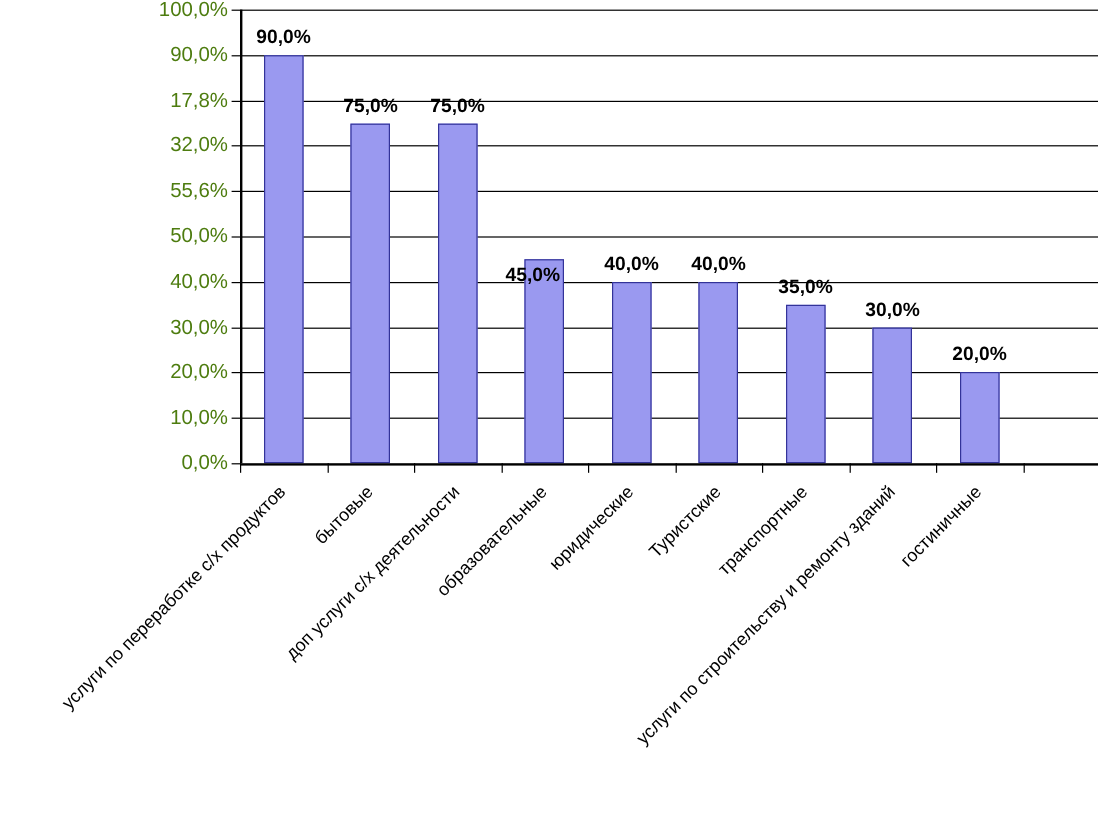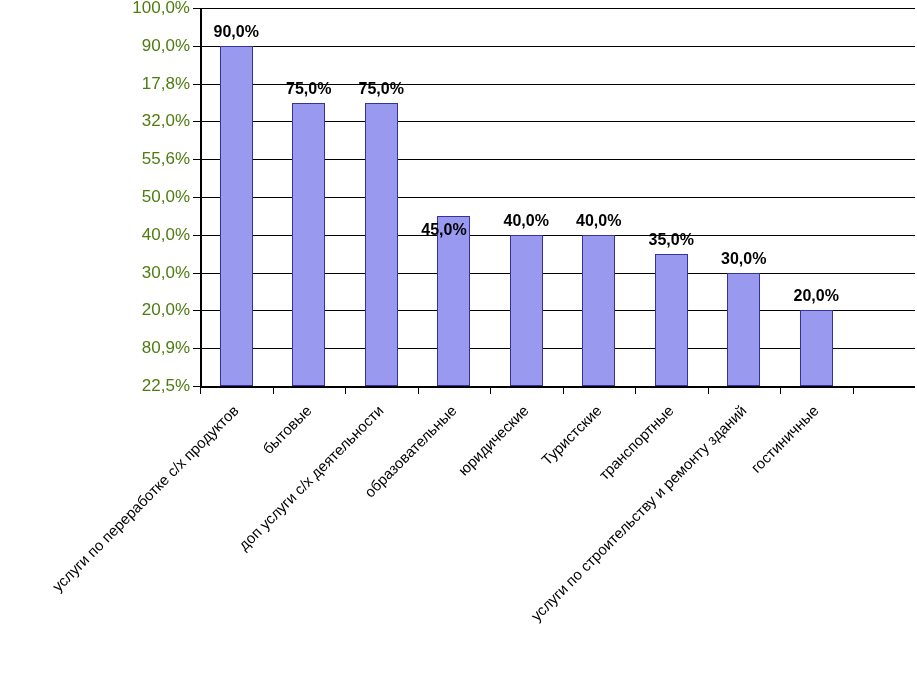--- a/index.html
+++ b/index.html
@@ -126,24 +126,24 @@
     top: 0;
   }
 </style>
 </head>
 <body>
 
 <div id="chart-root">
 
   <div id="ytick-labels">
       <div class="ytick-label-wrap" style="top: 377px;">
-        <div class="ytick-label">22,5%</div>
+        <div class="ytick-label">0,0%</div>
       </div>
       <div class="ytick-label-wrap" style="top: 339.2px;">
-        <div class="ytick-label">80,9%</div>
+        <div class="ytick-label">10,0%</div>
       </div>
       <div class="ytick-label-wrap" style="top: 301.4px;">
         <div class="ytick-label">20,0%</div>
       </div>
       <div class="ytick-label-wrap" style="top: 263.6px;">
         <div class="ytick-label">30,0%</div>
       </div>
       <div class="ytick-label-wrap" style="top: 225.8px;">
         <div class="ytick-label">40,0%</div>
       </div>

